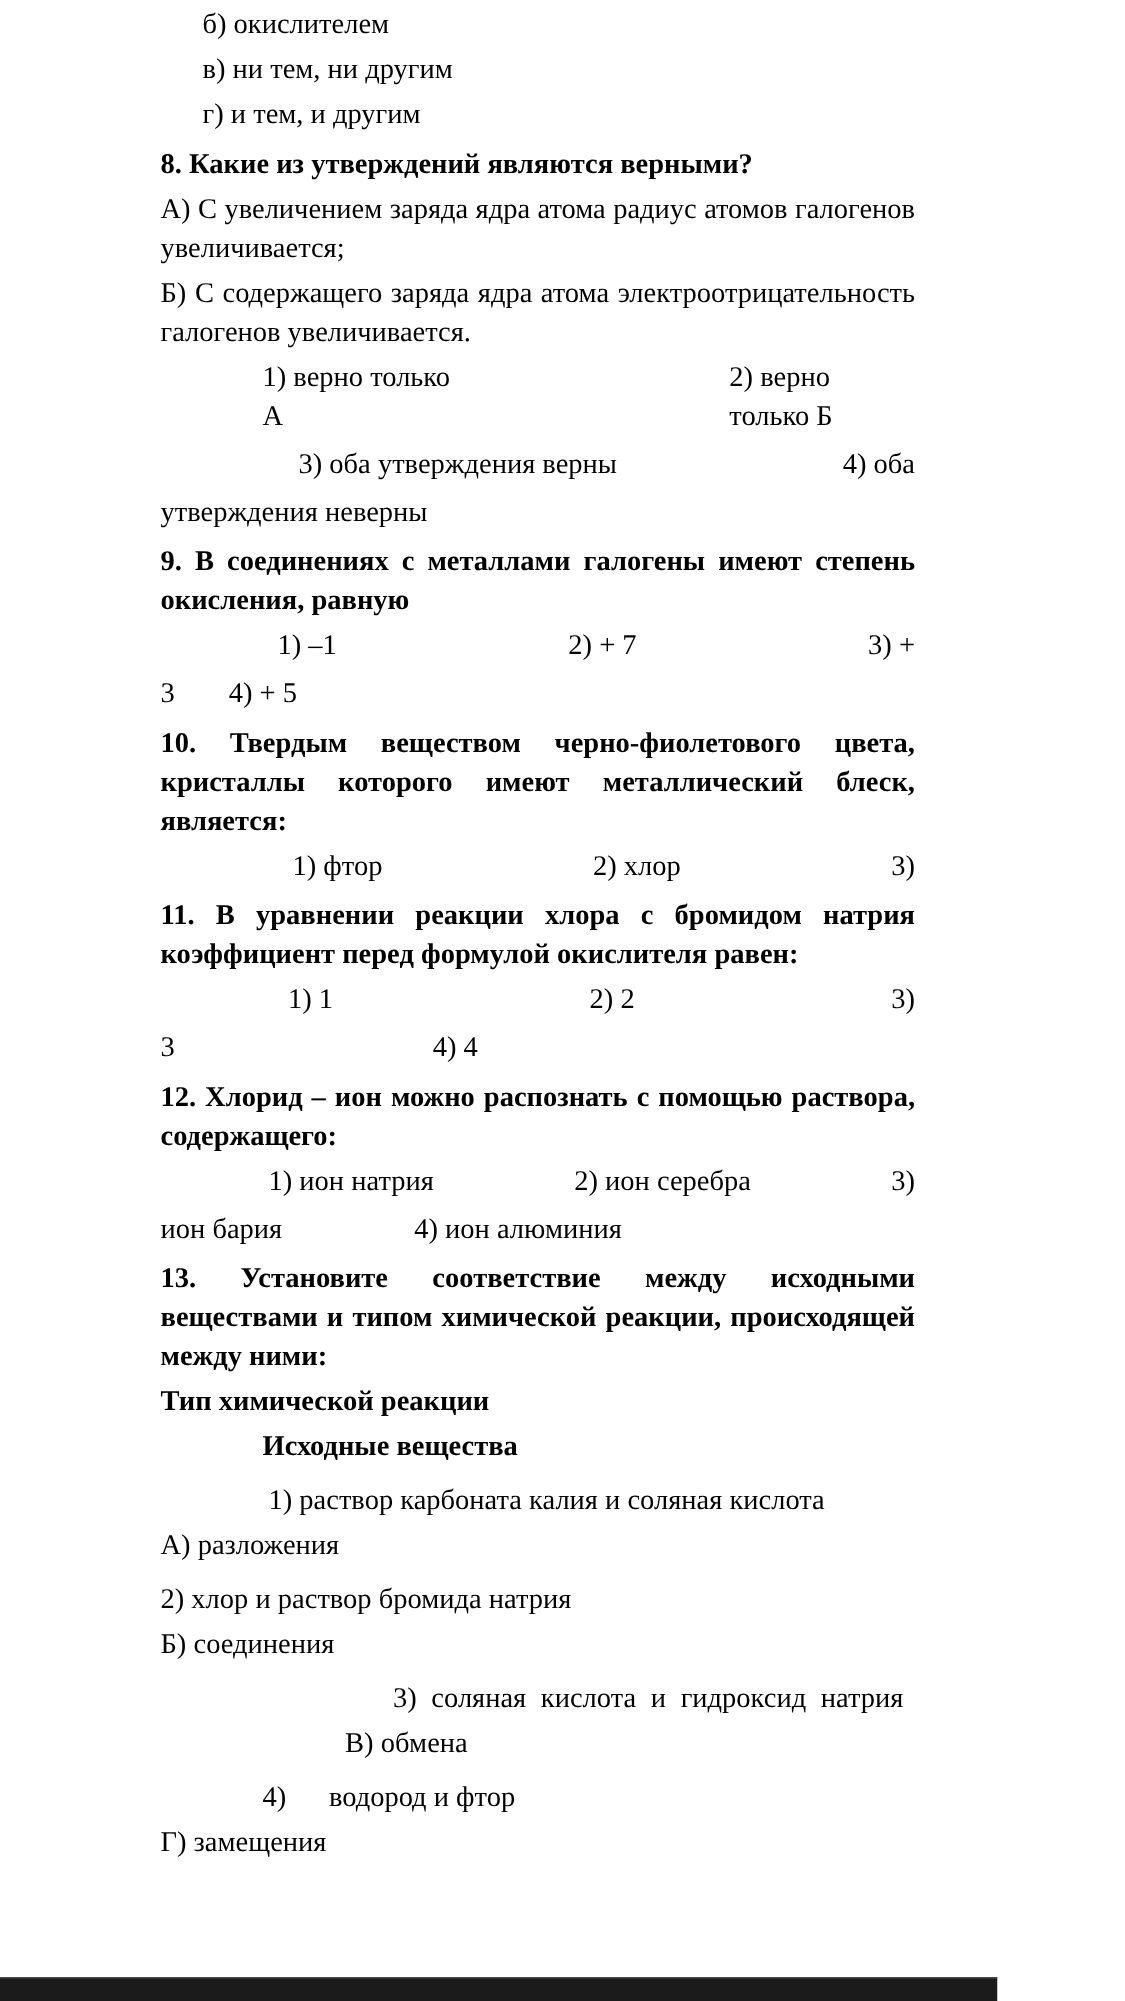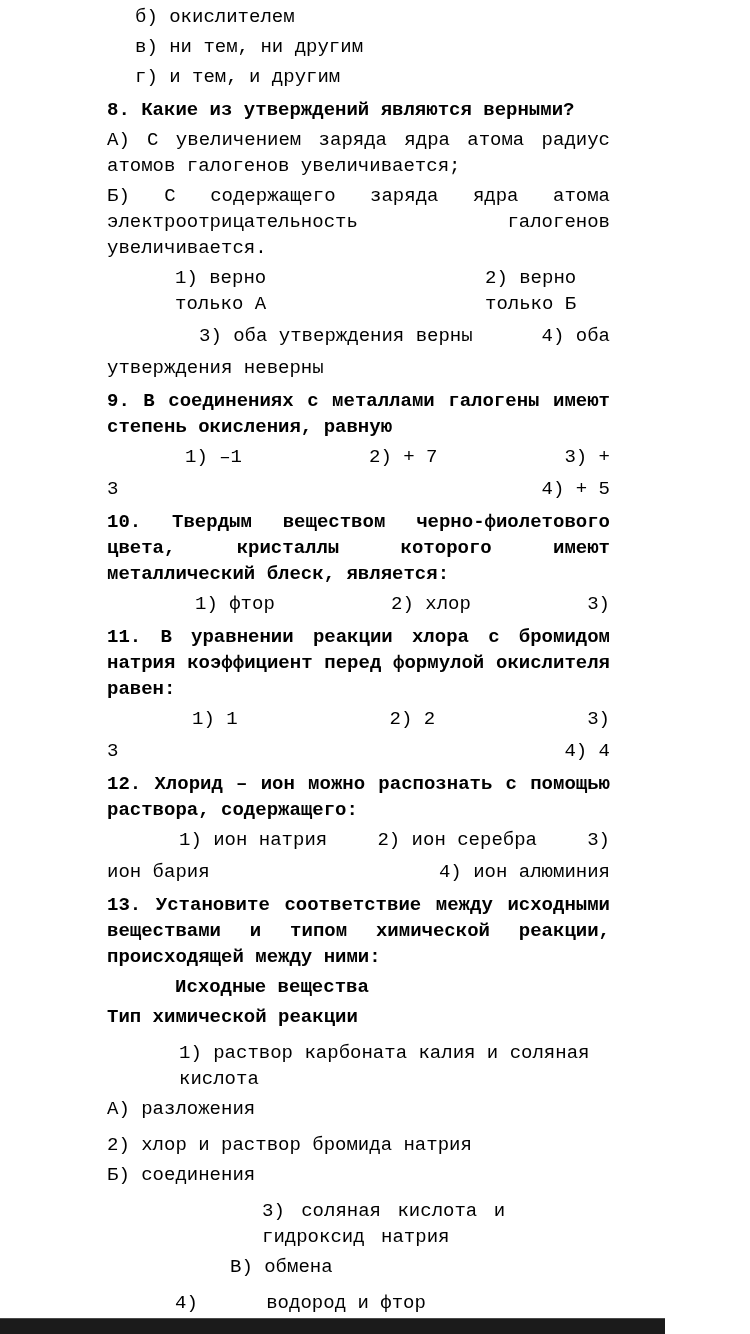--- a/index.html
+++ b/index.html
@@ -1,35 +1,35 @@
 <!DOCTYPE html>
 <html><head>
 <meta charset="utf-8">
 <style>
   html,body{margin:0;padding:0;background:#ffffff;}
   .page{
     position:relative;
     width:665px;height:1334px;
     background:#ffffff;
     overflow:hidden;
-    font-family:Liberation Mono, monospace;
+    font-family:Liberation Serif, serif;
     color:#000000;
   }
   .content{
     padding:4px 55px 0 107px;
     font-size:19px;
     line-height:26px;
     text-align:left;
   }
   .content p{margin:0 0 4px;}
   .ind28{padding-left:28px;}
   .just{text-align:justify;}
   .qtitle{font-weight:bold;text-align:justify;margin-top:7px !important;}
   .b{font-weight:bold;}
-  .row{display:flex;margin:0 0 6px;justify-content:space-between;}
+  .row{display:flex;margin:0 0 6px;}
   .row.sb{justify-content:space-between;}
   .ws{word-spacing:5px;}
   .pre{white-space:pre-wrap;}
   .pair{margin-top:10px !important;}
   .bottom-bar{
     position:absolute;left:0;bottom:0;
     width:100%;height:15px;
     background:#1b1b1b;
     border-top:1px solid #4a4a4a;
   }
@@ -91,22 +91,22 @@
       <span style="margin-left:72px">1) ион натрия</span>
       <span>2) ион серебра</span>
       <span>3)</span>
     </div>
     <div class="row">
       <span>ион бария</span>
       <span style="margin-left:88px">4) ион алюминия</span>
     </div>
 
     <p class="qtitle">13. Установите соответствие между исходными веществами и типом химической реакции, происходящей между ними:</p>
+    <p class="b">Тип химической реакции</p>
     <p class="b" style="margin-left:68px">Исходные вещества</p>
-    <p class="b">Тип химической реакции</p>
 
     <p class="pair" style="margin-left:72px">1) раствор карбоната калия и соляная кислота</p>
     <p>А) разложения</p>
 
     <p class="pair" style="">2) хлор и раствор бромида  натрия</p>
     <p>Б) соединения</p>
 
     <p class="pair ws" style="margin-left:155px">3) соляная кислота и гидроксид натрия</p>
     <p style="margin-left:123px">В) обмена</p>
 

